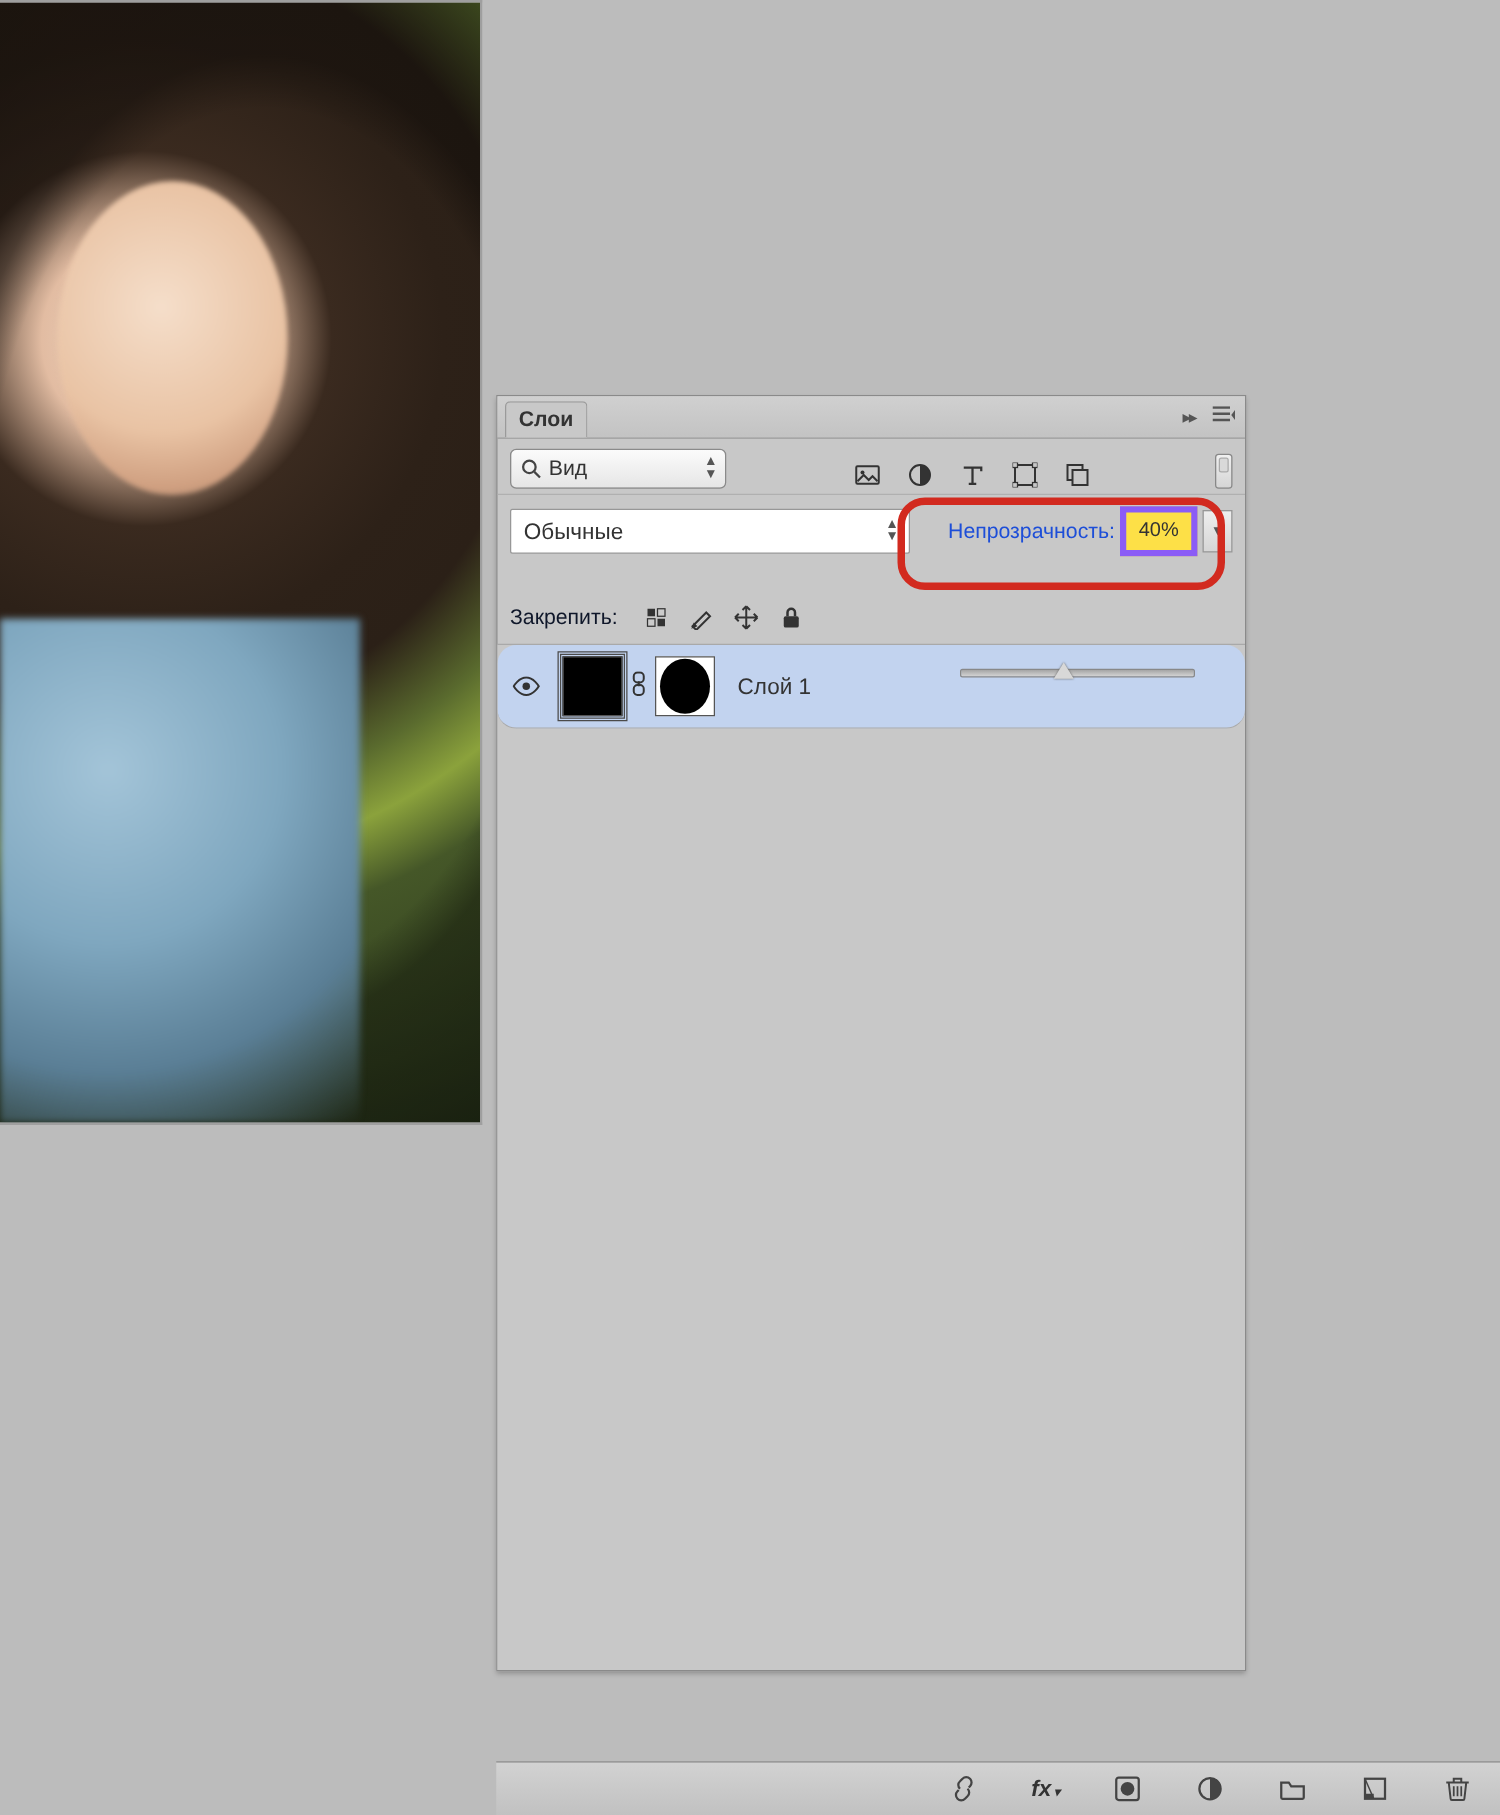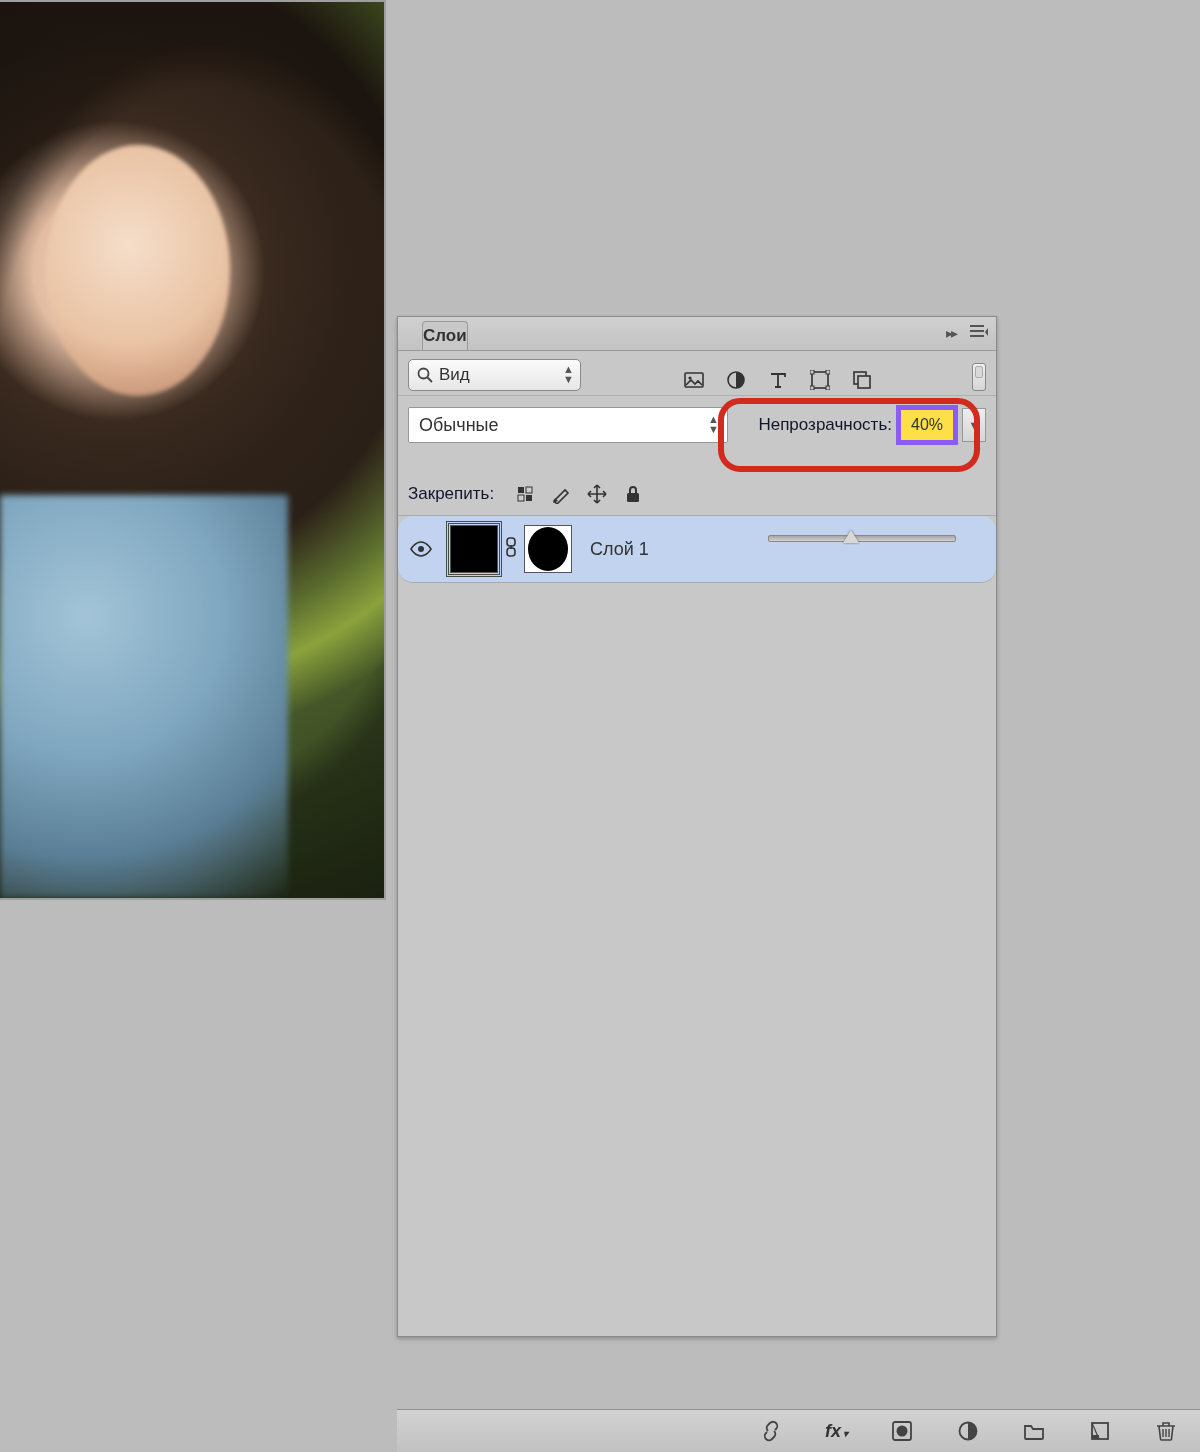--- a/index.html
+++ b/index.html
@@ -95,31 +95,30 @@
     height: 33px;
     background: linear-gradient(#d0d0d0, #c3c3c3);
     border-bottom: 1px solid #9a9a9a;
     display: flex;
     align-items: flex-end;
     position: relative;
     padding-left: 6px;
   }
   .panel-tab {
     height: 28px;
-    padding: 0 0;
+    padding: 0 10px;
     background: #c8c8c8;
     border: 1px solid #9a9a9a;
     border-bottom: none;
     border-radius: 4px 4px 0 0;
     font-size: 17px;
     display: flex;
     align-items: center;
     font-weight: bold;
     color: #333;
-    margin-left: 18px;
   }
   .panel-collapse {
     position: absolute;
     right: 40px;
     top: 8px;
     font-size: 14px;
     color: #555;
     letter-spacing: -2px;
   }
   .panel-menu {
@@ -224,21 +223,21 @@
     color: #555;
   }
   .opacity-block {
     margin-left: auto;
     display: flex;
     align-items: center;
     gap: 4px;
   }
   .opacity-label {
     font-size: 17px;
-    color: #0f172a;
+    color: #1d4ed8;
   }
   .opacity-field {
     width: 52px;
     height: 30px;
     background: #fde047;
     border: 5px solid #8b5cf6;
     display: flex;
     align-items: center;
     justify-content: center;
     font-size: 16px;

